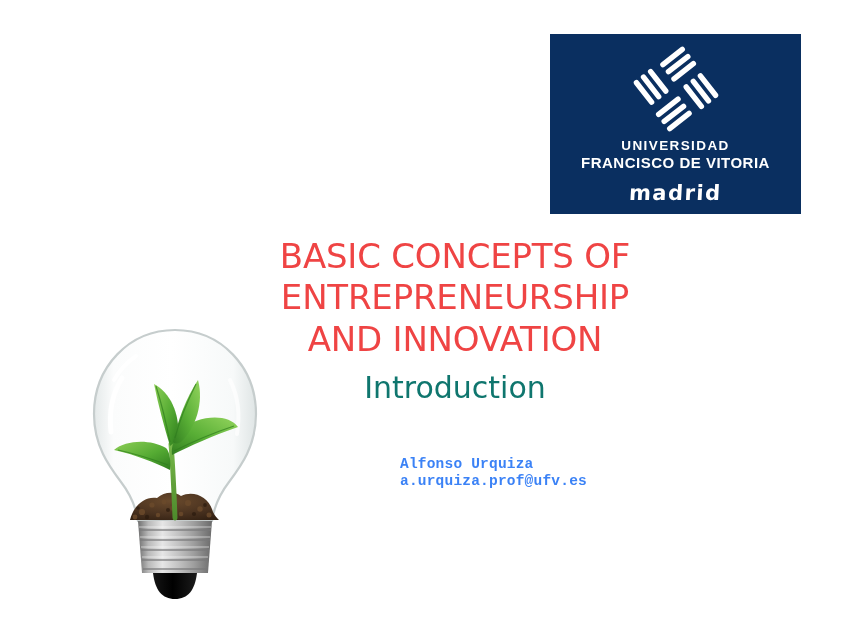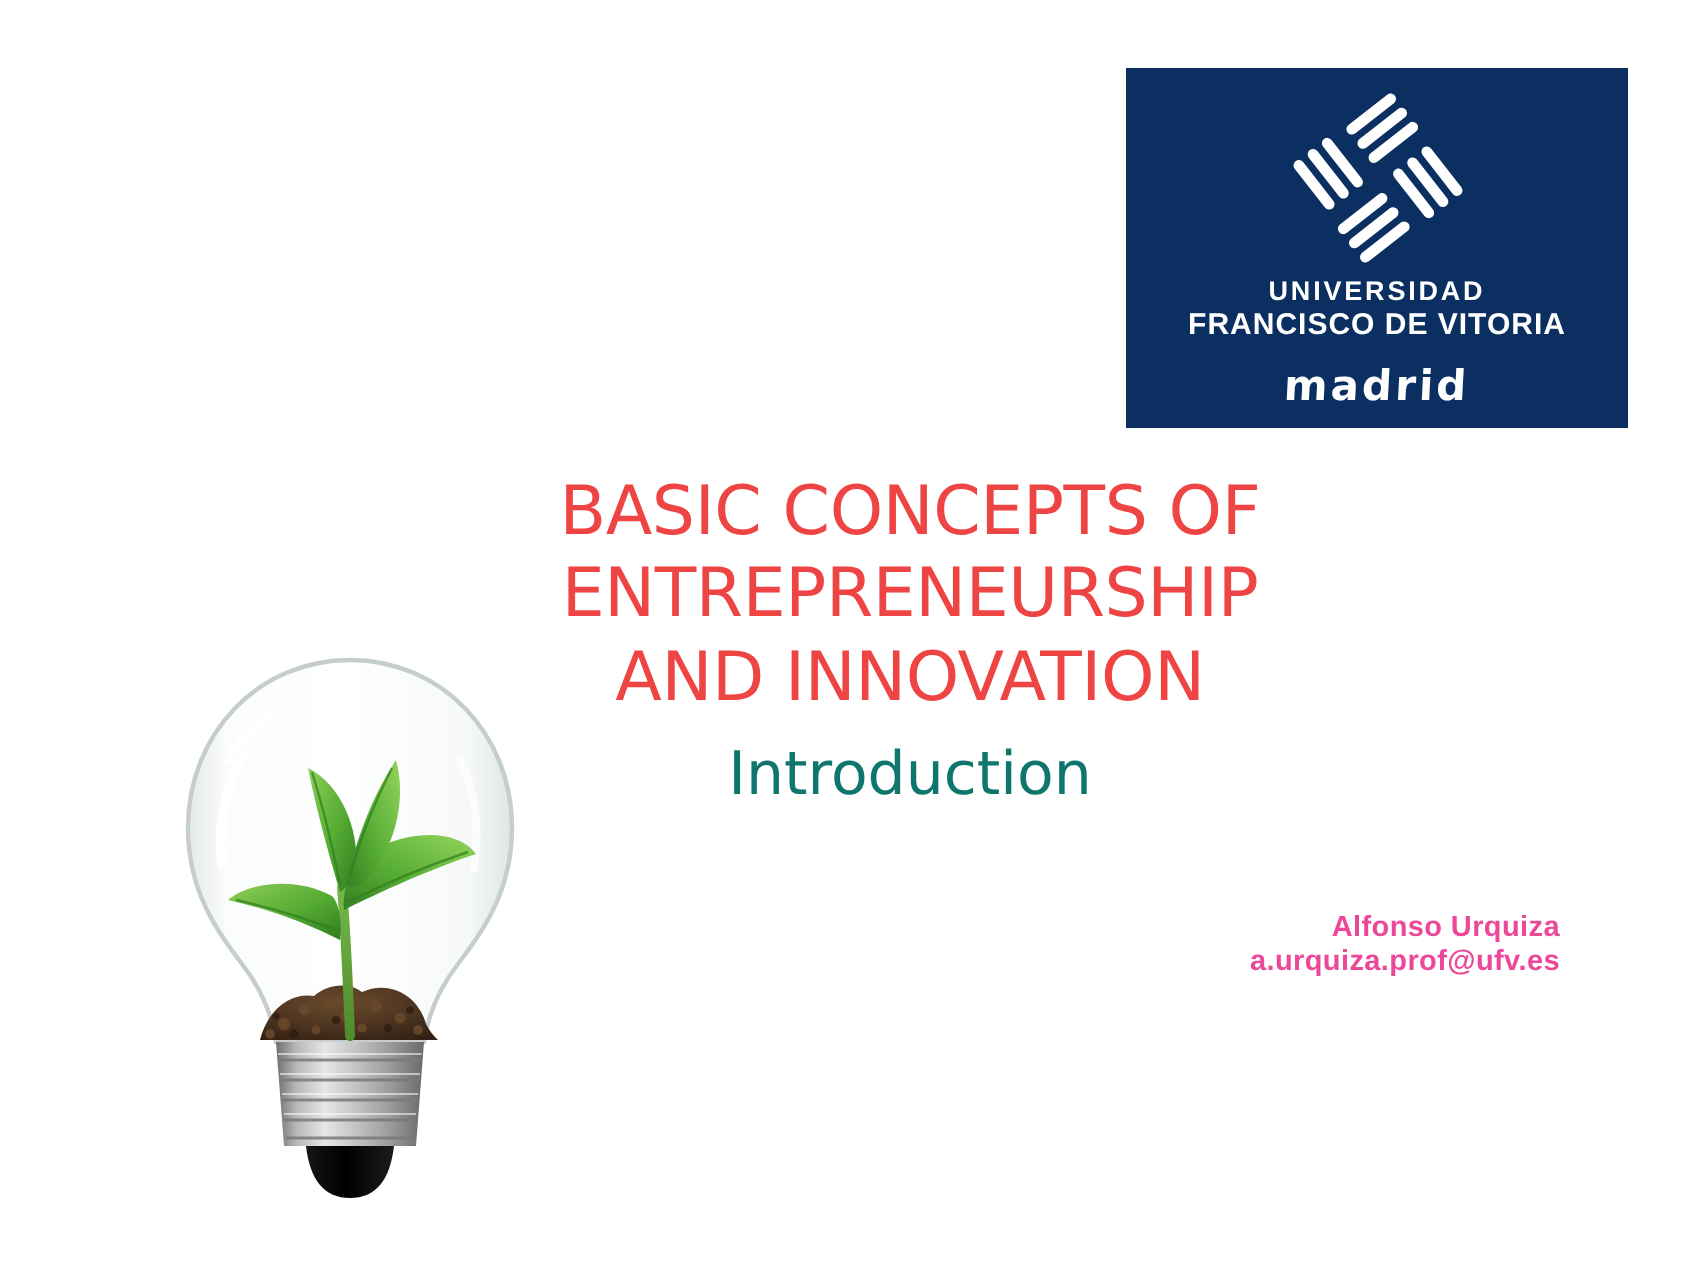--- a/index.html
+++ b/index.html
@@ -18,21 +18,21 @@
   #slide {
     position: relative;
     width: 848px;
     height: 636px;
     background: #ffffff;
   }
 
   
   #logo-block {
     position: absolute;
-    left: 563px;
+    left: 550px;
     top: 34px;
     width: 251px;
     height: 180px;
     background: #0a2f60;
     box-sizing: border-box;
     display: flex;
     flex-direction: column;
     align-items: center;
   }
   #logo-emblem {
@@ -93,23 +93,23 @@
     letter-spacing: 0px;
     margin: 0;
   }
 
   
   #author-block {
     position: absolute;
     left: 400px;
     top: 456px;
     width: 380px;
-    text-align: right;
-    color: #ec4899;
-    font-family: Liberation Sans, sans-serif;
+    text-align: left;
+    color: #3b82f6;
+    font-family: Liberation Mono, monospace;
     font-weight: bold;
   }
   #author-name { font-size: 14.5px; line-height: 1.2; letter-spacing: 0.2px; }
   #author-email { font-size: 14.5px; line-height: 1.2; letter-spacing: 0.2px; }
 
   
   #bulb-figure {
     position: absolute;
     left: 78px;
     top: 322px;

